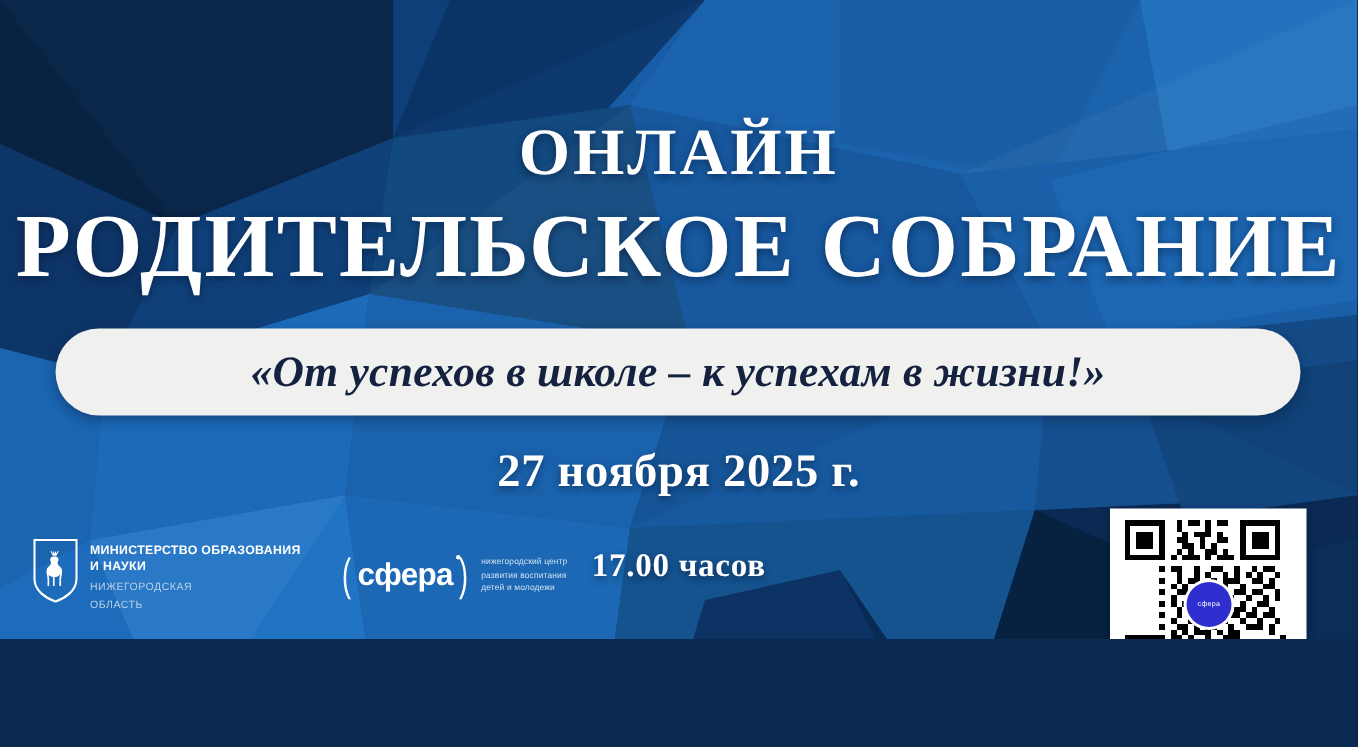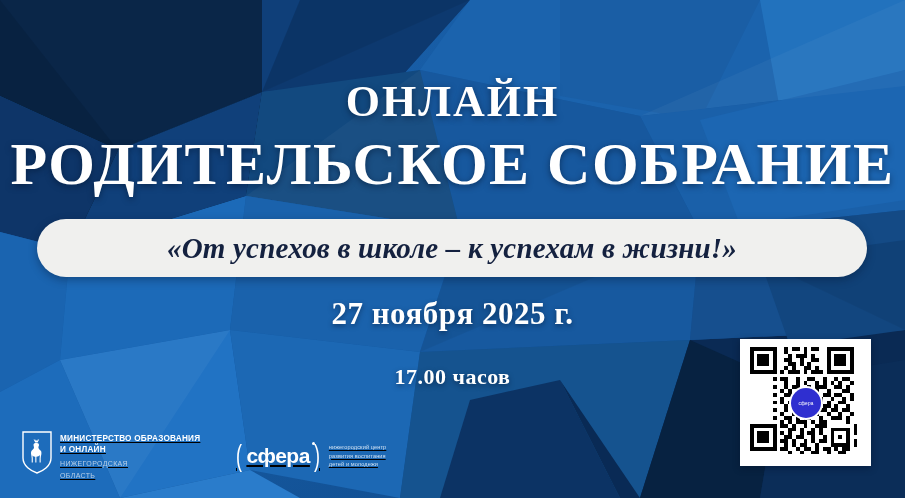--- a/index.html
+++ b/index.html
@@ -4,21 +4,21 @@
 <title>Online Parent Meeting Poster</title>
 <style>
   html, body {
     margin: 0;
     padding: 0;
     background: #0b2a52;
   }
   .poster {
     position: relative;
     width: 905px;
-    height: 498px;
+    height: 426px;
     overflow: hidden;
     background: #0f172a;
     font-family: "Liberation Serif", "DejaVu Serif", serif;
     user-select: none;
   }
   .bg-svg {
     position: absolute;
     inset: 0;
     width: 905px;
     height: 498px;
@@ -140,23 +140,22 @@
     transform: scale(0.95);
   }
 
   
   .footer {
     position: absolute;
     left: 22px;
     bottom: 18px;
     display: flex;
     align-items: center;
-    gap: 34px;
+    gap: 26px;
     z-index: 7;
-    text-decoration: underline;
   }
   .logo-ministry {
     display: flex;
     align-items: flex-start;
     gap: 8px;
   }
   .shield {
     width: 30px;
     height: 43px;
     flex: 0 0 auto;
@@ -478,21 +477,21 @@
           <path d="M15 12 c1.2 0 2 0.9 2 2 c0 1 -0.6 1.6 -0.6 2.4 c0 1.6 1.8 2.2 2.6 3.6
                    c0.5 0.9 0.5 2.4 0.3 3.6 c-0.2 1.2 -0.6 2.4 -0.6 3.6 l0 4.4 l-1.1 0 l0 -4.3
                    c0 -1.2 0.3 -2.3 0.4 -3.3 c-0.9 1.1 -2.2 1.7 -3.6 1.7 l0 5.9 l-1.1 0 l0 -5.9
                    c-1.1 -0.1 -2.1 -0.5 -2.9 -1.3 c0.2 1 0.4 2 0.4 3 l0 4.2 l-1.1 0 l0 -4.3
                    c0 -1.4 -0.4 -2.7 -0.6 -4 c-0.2 -1.3 -0.1 -2.7 0.5 -3.6 c0.8 -1.2 2.4 -1.8 2.4 -3.3
                    c0 -0.9 -0.5 -1.5 -0.5 -2.4 c0 -1.1 0.8 -2 1.9 -2 z"></path>
         </g>
       </svg>
       <div class="ministry-text">
         <div class="m1">МИНИСТЕРСТВО ОБРАЗОВАНИЯ</div>
-        <div class="m1">И ОНЛАЙН</div>
+        <div class="m1">И НАУКИ</div>
         <div class="m2">НИЖЕГОРОДСКАЯ</div>
         <div class="m2">ОБЛАСТЬ</div>
       </div>
     </div>
 
     <div class="logo-sphere">
       <div class="sphere-mark">
         <span class="paren">(</span>
         <span class="word">сфера</span>
         <span class="paren">)</span>

